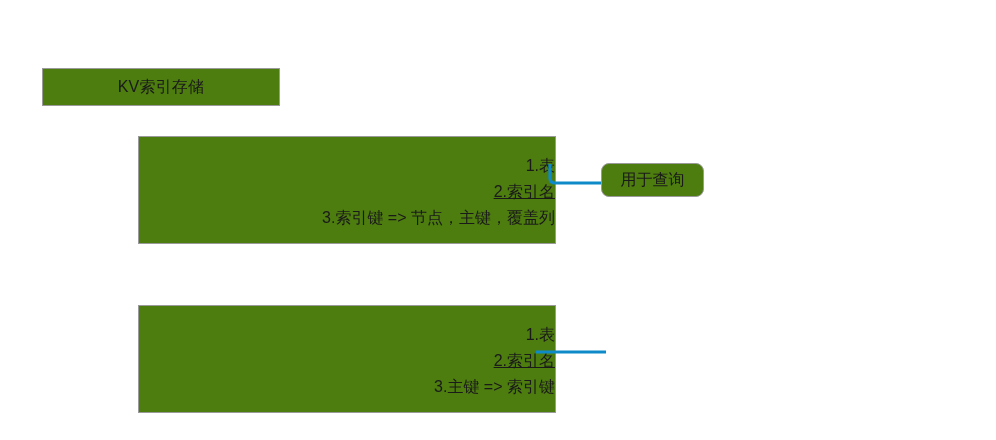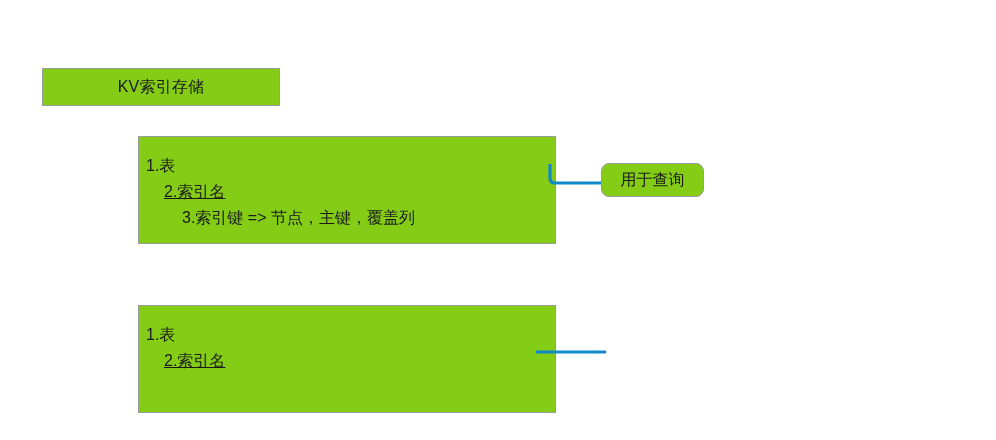--- a/index.html
+++ b/index.html
@@ -17,21 +17,21 @@
     position: relative;
     width: 996px;
     height: 440px;
     background: #ffffff;
   }
 
   
   .node {
     position: absolute;
     box-sizing: border-box;
-    background: #84cc16;
+    background: #4d7c0f;
     border: 1px solid #9a9a9a;
     color: #1a1a1a;
   }
 
   
   .title-node {
     left: 42px;
     top: 68px;
     width: 238px;
     height: 38px;
@@ -53,20 +53,21 @@
     padding: 16px 0 0 0;
   }
   .list-node-1 { left: 138px; top: 136px; }
   .list-node-2 { left: 138px; top: 305px; }
 
   .list-line {
     font-size: 16px;
     line-height: 26px;
     white-space: nowrap;
     color: #1a1a1a;
+    text-align: right;
   }
   .lvl-1 { padding-left: 7px; }
   .lvl-2 { padding-left: 25px; text-decoration: underline; }
   .lvl-3 { padding-left: 43px; }
 
   
   .note-node {
     height: 34px;
     display: flex;
     align-items: center;
@@ -121,20 +122,21 @@
 
   <div class="node list-node list-node-1">
     <div class="list-line lvl-1">1.表</div>
     <div class="list-line lvl-2">2.索引名</div>
     <div class="list-line lvl-3">3.索引键 =&gt;  节点，主键，覆盖列</div>
   </div>
 
   <div class="node list-node list-node-2">
     <div class="list-line lvl-1">1.表</div>
     <div class="list-line lvl-2">2.索引名</div>
+    <div class="list-line lvl-3">3.主键 =&gt;  索引键</div>
   </div>
 
   <div class="connector connector-1">
     <svg width="58" height="28" viewBox="0 0 58 28" xmlns="http://www.w3.org/2000/svg">
       <path d="M 2 2 L 2 16 Q 2 21 7 21 L 58 21" fill="none" stroke="#0e8ac8" stroke-width="3.2" stroke-linecap="butt" stroke-linejoin="round"></path>
     </svg>
   </div>
 
   <div class="connector connector-2">
     <svg width="70" height="14" viewBox="0 0 70 14" xmlns="http://www.w3.org/2000/svg">

